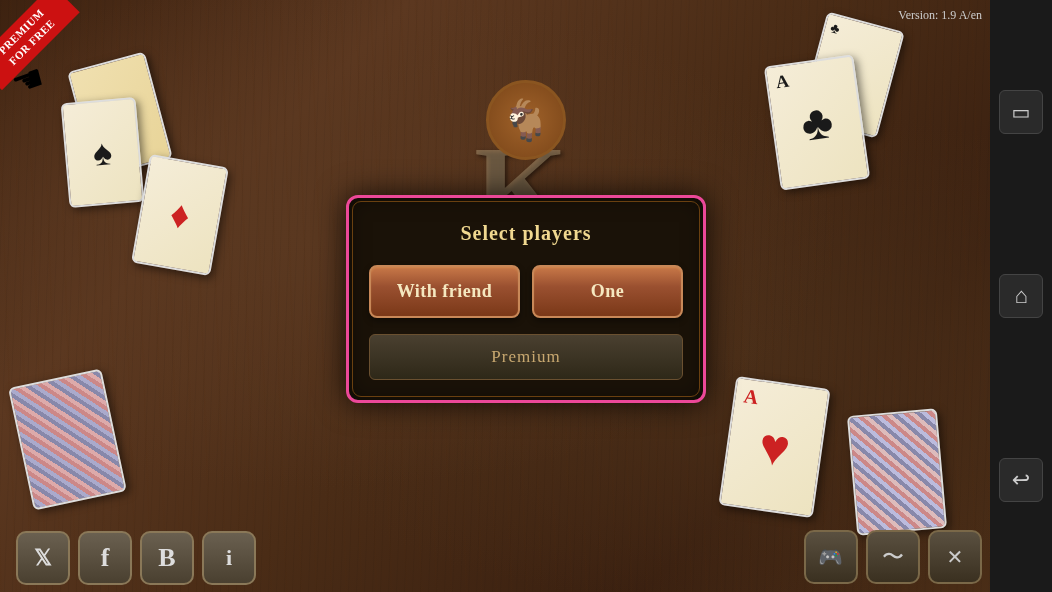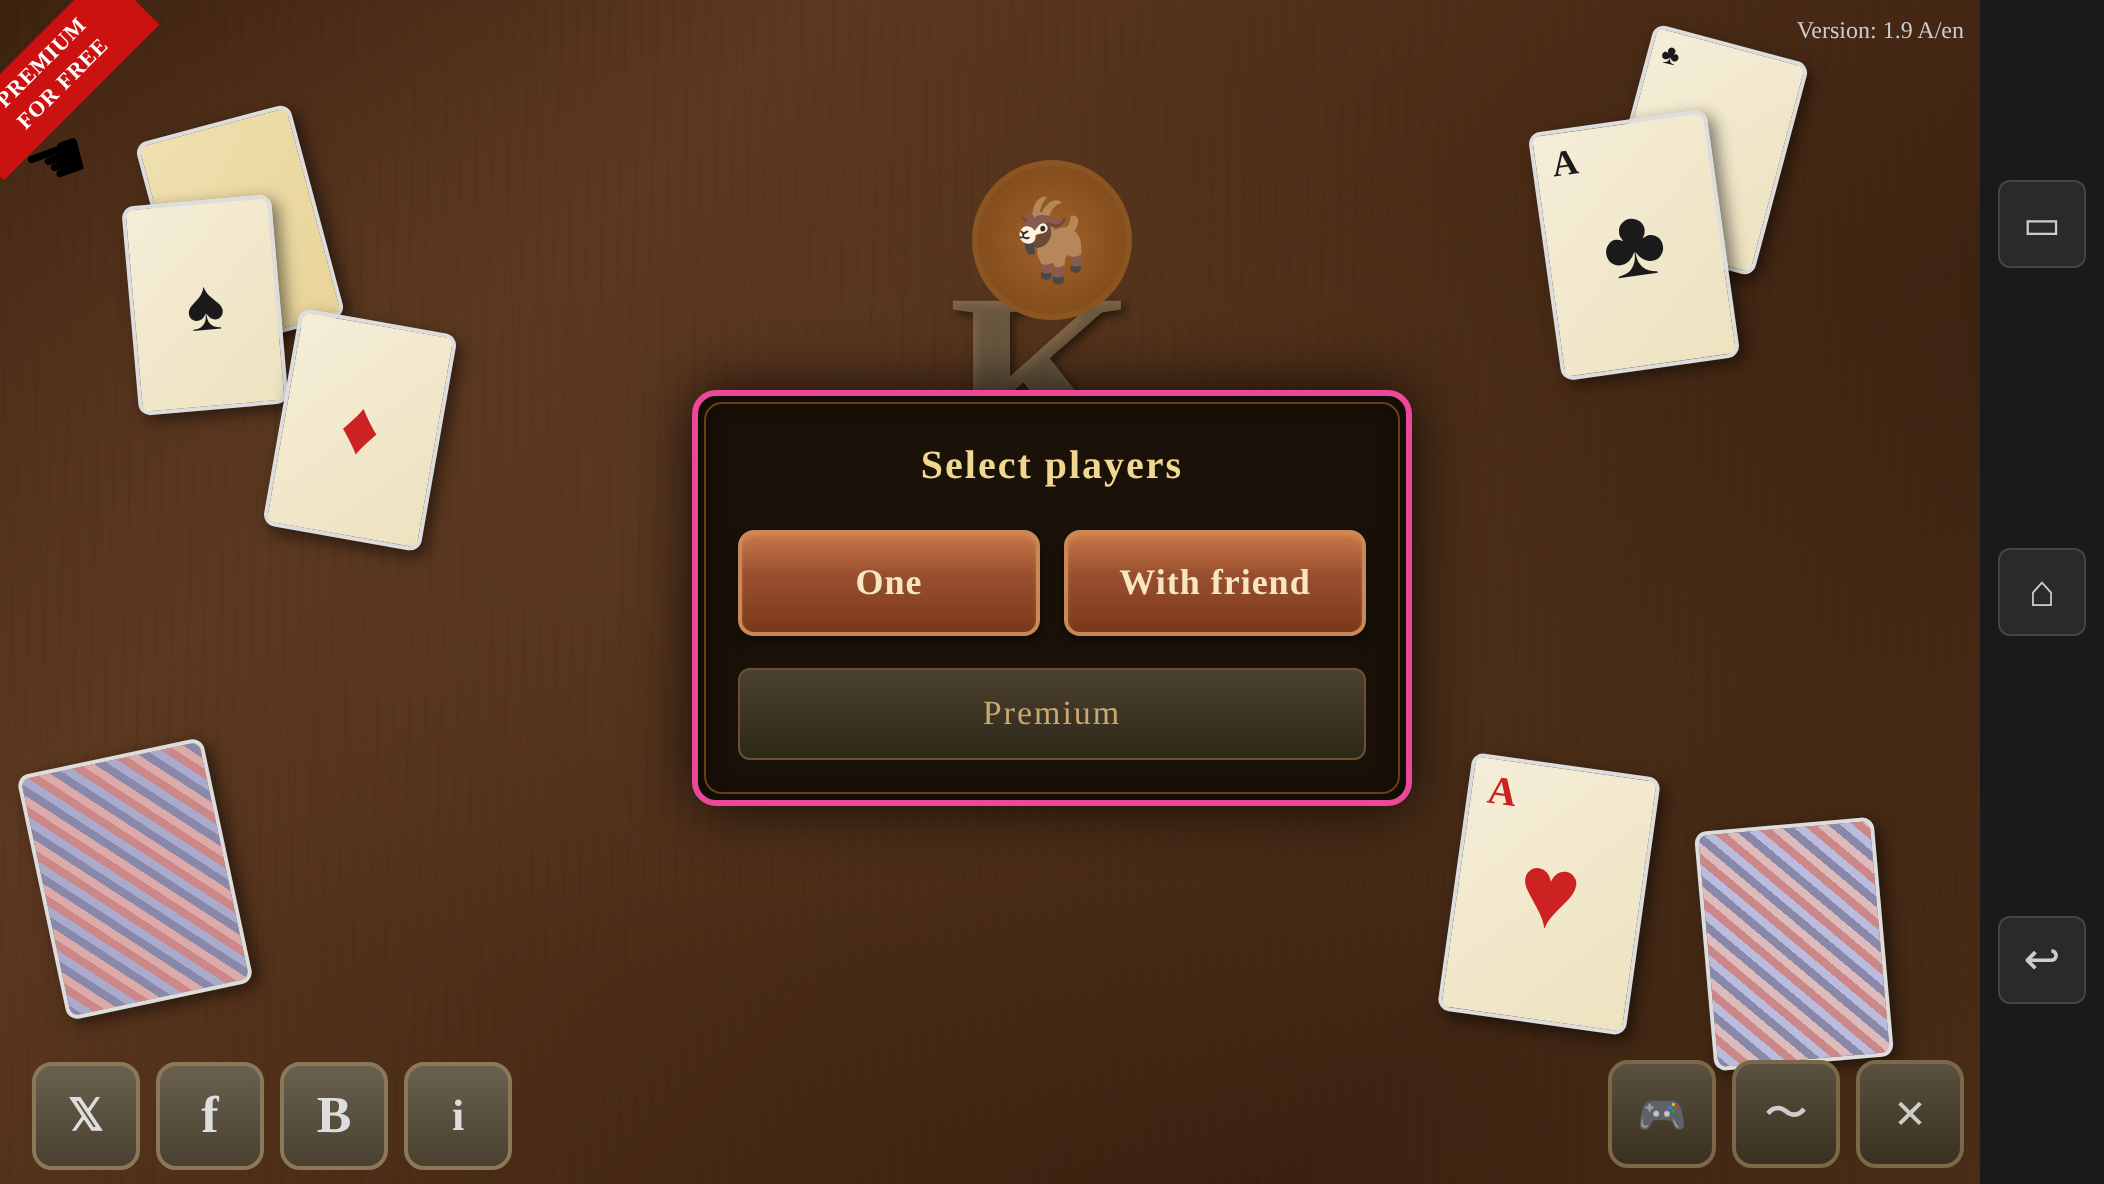--- a/index.html
+++ b/index.html
@@ -463,22 +463,22 @@
 
 <div id="title-area">
   <div id="goat-logo">
     <div class="goat-head">🐐</div>
   </div>
 </div>
 
 <div id="dialog">
   <div id="select-players-title">Select players</div>
   <div id="player-buttons">
+    <button class="player-btn">With friend</button>
     <button class="player-btn">One</button>
-    <button class="player-btn">With friend</button>
   </div>
   <button id="premium-btn">Premium</button>
 </div>
 
 <div id="bottom-bar">
   <div class="bottom-btn">
     <span>𝕏</span>
   </div>
   <div class="bottom-btn">
     <span style="font-size:26px;">f</span>

